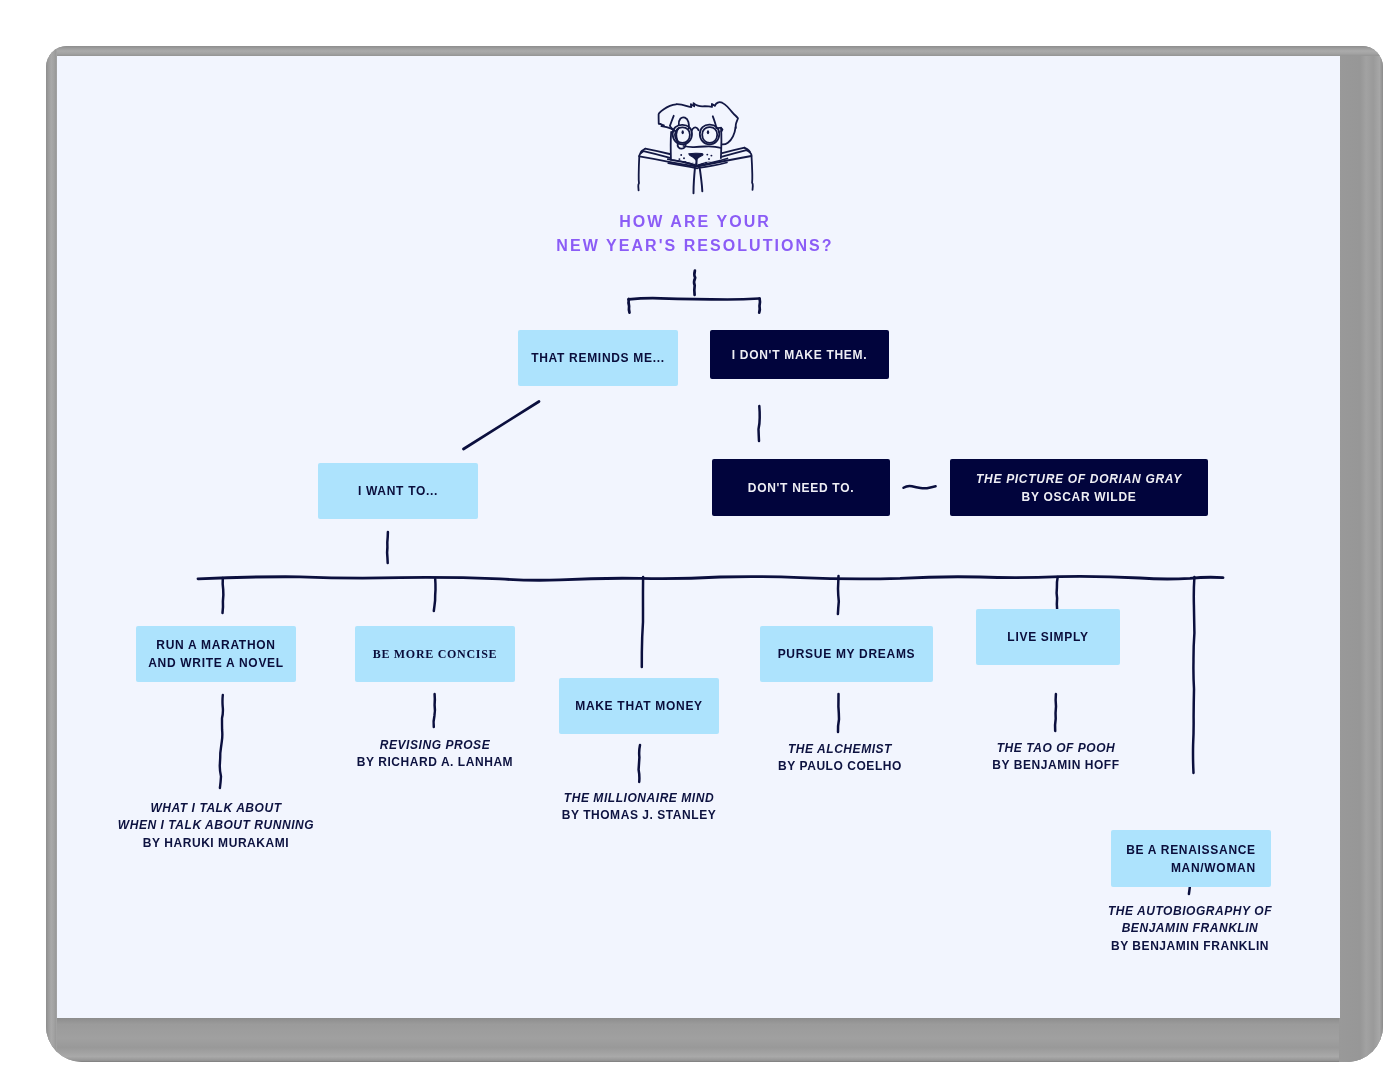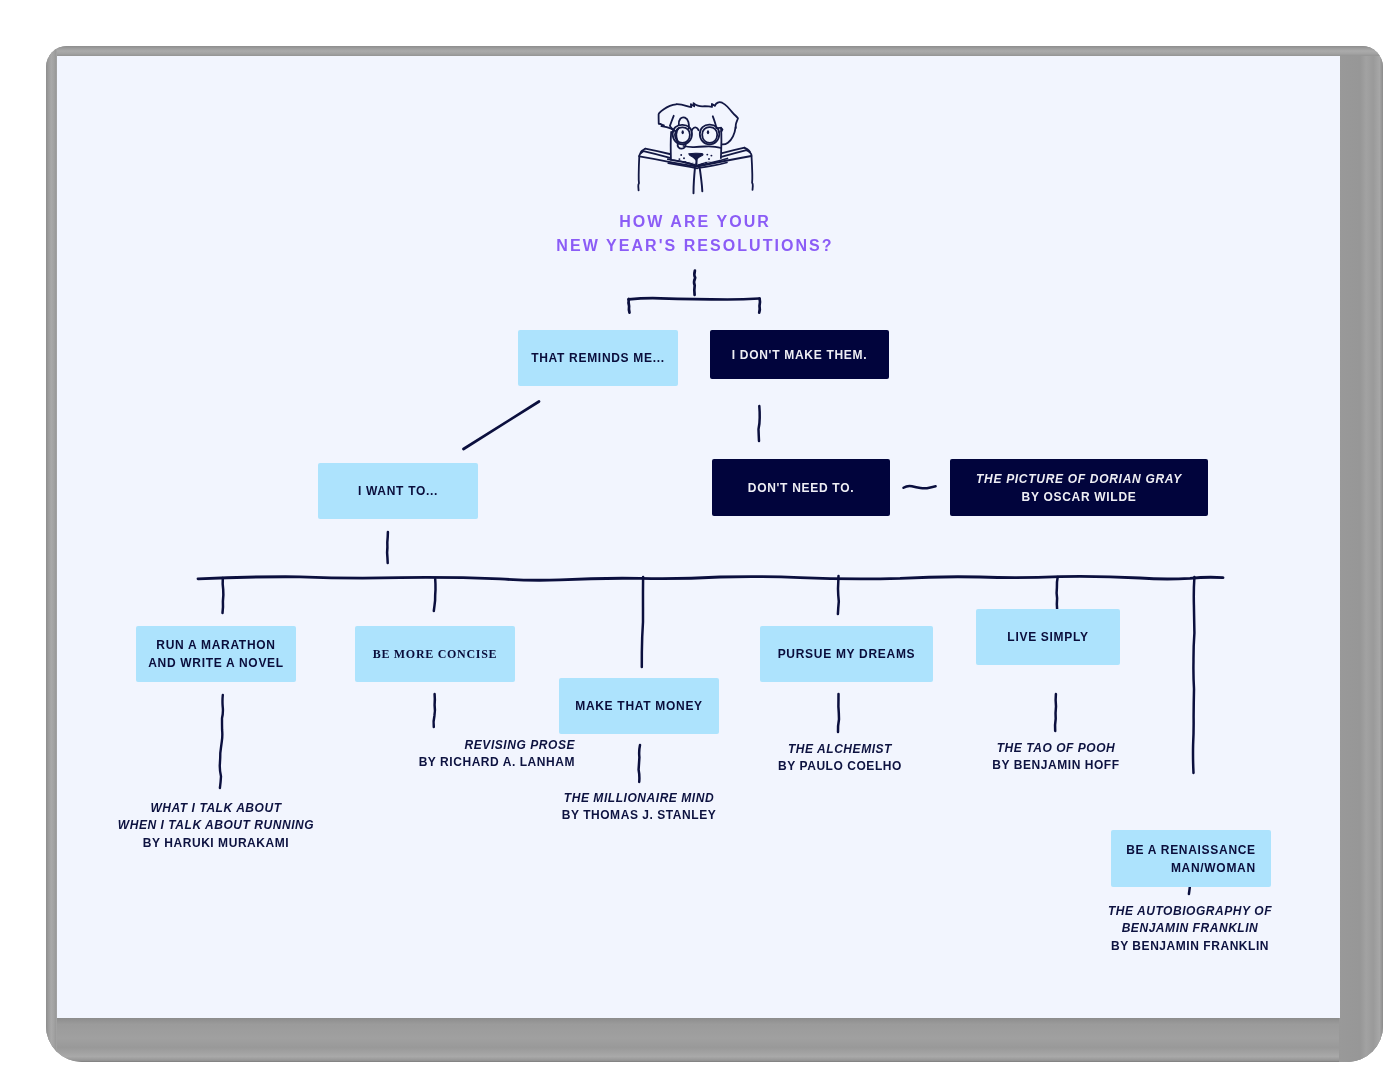--- a/index.html
+++ b/index.html
@@ -220,21 +220,21 @@
       <span>BE A RENAISSANCE</span><br>
       <span>MAN/WOMAN</span>
     </span>
   </div>
 
   <div class="caption" style="left:56px;top:800px;width:320px;">
     <span class="t">WHAT I TALK ABOUT</span>
     <span class="t">WHEN I TALK ABOUT RUNNING</span>
     <span class="a">BY HARUKI MURAKAMI</span>
   </div>
-  <div class="caption" style="left:295px;top:737px;width:280px;text-align:right;">
+  <div class="caption" style="left:295px;top:737px;width:280px;">
     <span class="t">REVISING PROSE</span>
     <span class="a">BY RICHARD A. LANHAM</span>
   </div>
   <div class="caption" style="left:499px;top:790px;width:280px;">
     <span class="t">THE MILLIONAIRE MIND</span>
     <span class="a">BY THOMAS J. STANLEY</span>
   </div>
   <div class="caption" style="left:705px;top:741px;width:270px;">
     <span class="t">THE ALCHEMIST</span>
     <span class="a">BY PAULO COELHO</span>

